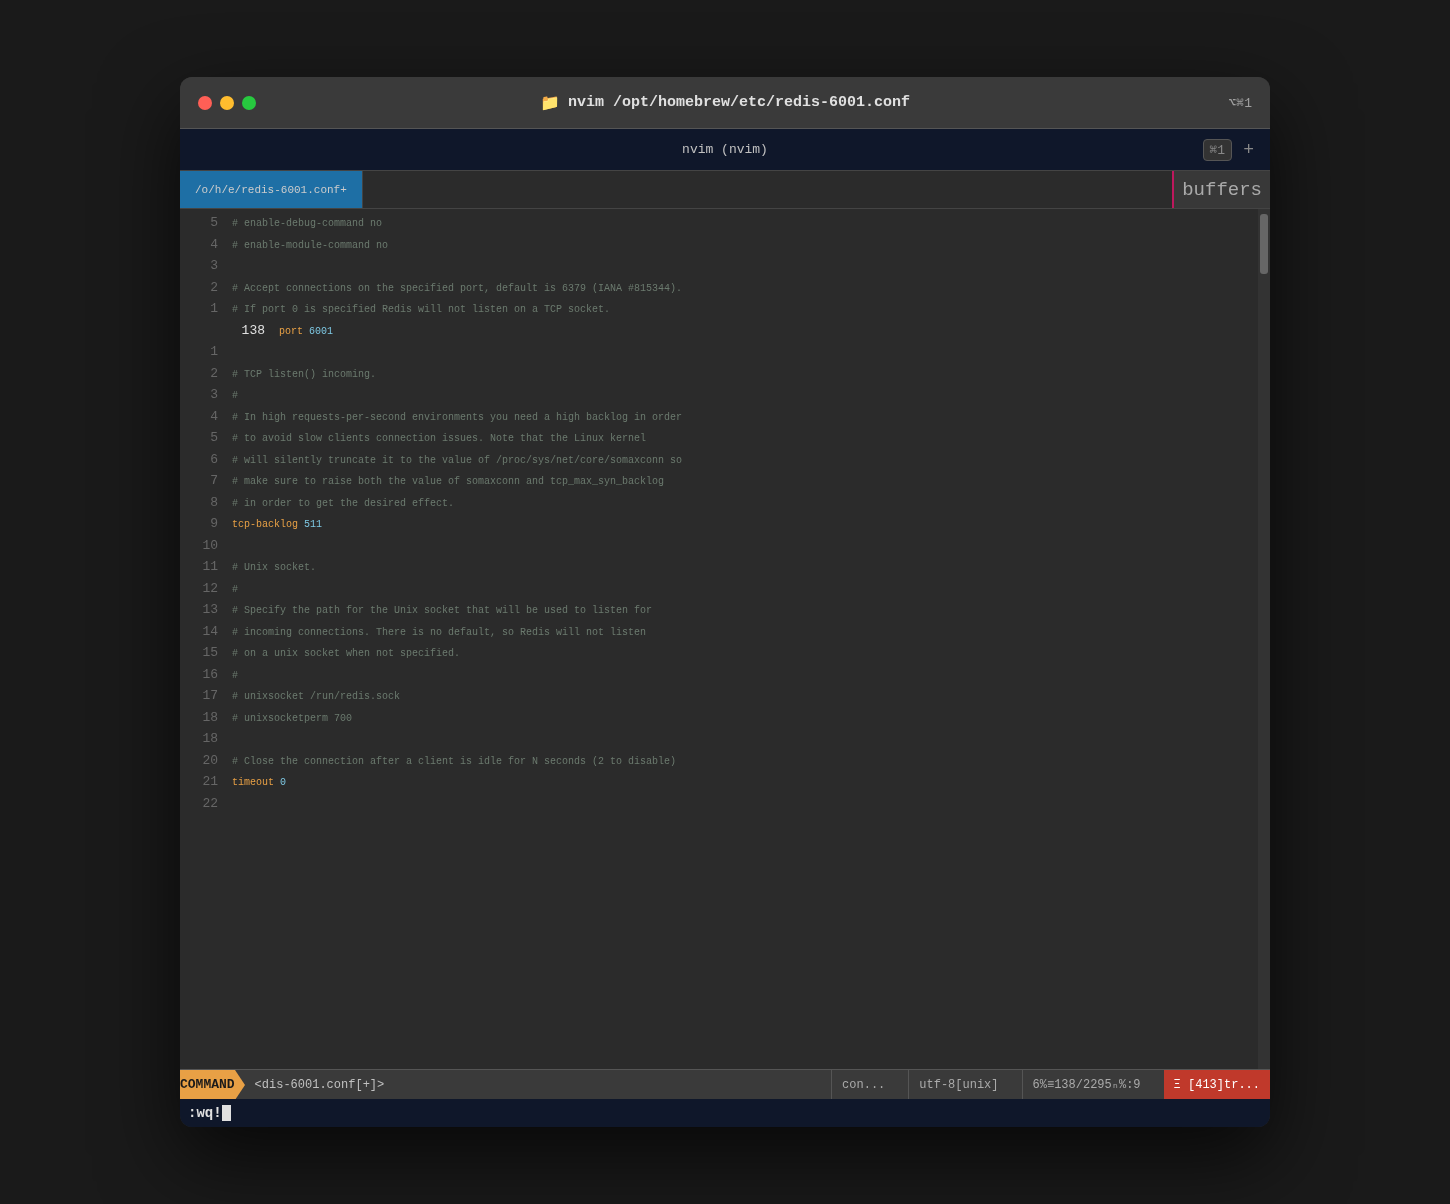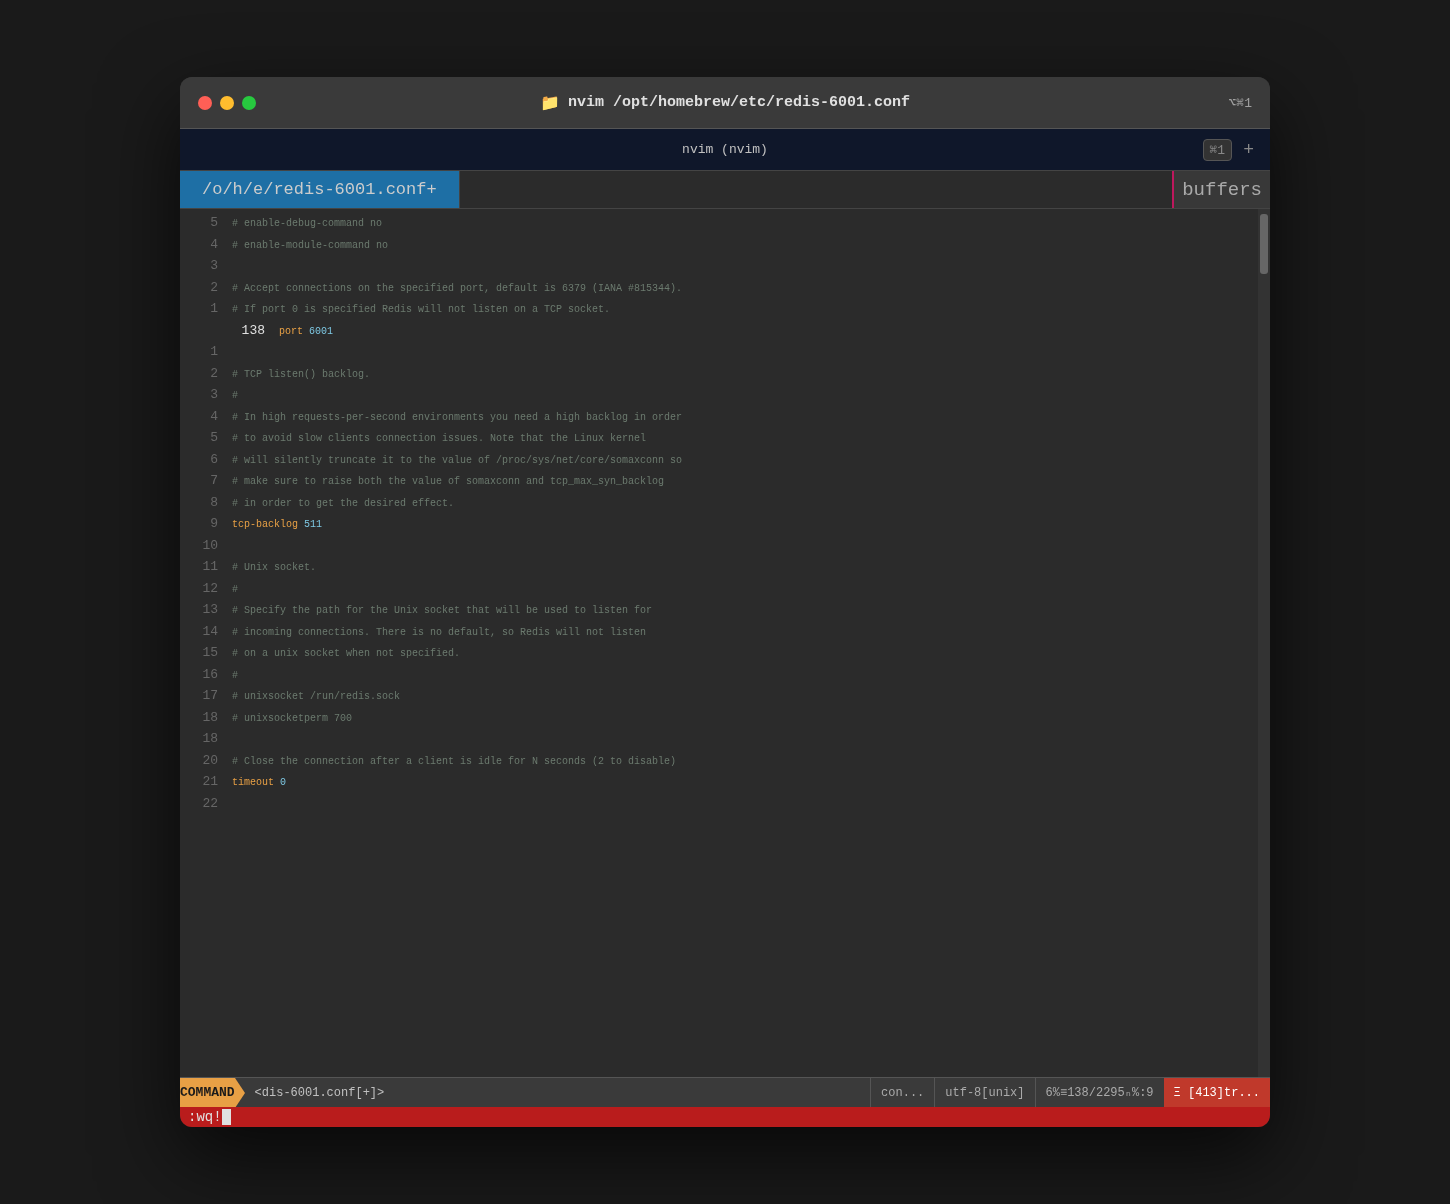--- a/index.html
+++ b/index.html
@@ -132,22 +132,22 @@
       height: 38px;
       display: flex;
       align-items: stretch;
       border-bottom: 1px solid #444;
       flex-shrink: 0;
     }
 
     .file-tab {
       display: flex;
       align-items: center;
-      padding: 0 22px;
-      font-size: 17px;
+      padding: 0 15px;
+      font-size: 11px;
       color: #ccc;
       background: #1e6fa5;
       border-right: 1px solid #444;
       cursor: pointer;
     }
 
     .buffers-btn {
       margin-left: auto;
       display: flex;
       align-items: center;
@@ -263,47 +263,48 @@
     .status-filename {
       color: #c0c0c0;
       font-size: 12px;
       padding: 0 10px;
     }
 
     .status-items {
       display: flex;
       align-items: center;
       margin-left: auto;
-      gap: 0;
+      gap: 13px;
     }
 
     .status-item {
       color: #aaa;
       font-size: 12px;
       padding: 0 10px;
       border-left: 1px solid #555;
       height: 30px;
       display: flex;
       align-items: center;
     }
 
     .status-item.accent {
       background: #c0392b;
       color: #fff;
       border-left: none;
     }
 
     
     .command-line {
-      background: #b91c1c;
-      height: 20px;
+      background: #0f172a;
+      height: 28px;
       display: flex;
       align-items: center;
       padding: 0 8px;
       flex-shrink: 0;
+      font-weight: bold;
     }
 
     .command-input {
       color: #e0e0e0;
       font-size: 14px;
       font-family: inherit;
       background: none;
       border: none;
       outline: none;
       caret-color: #e0e0e0;
@@ -381,21 +382,21 @@
           <div class="code-line">
             <span class="line-num current">138</span>
             <span class="line-content"><span class="c-key">port </span><span class="c-val">6001</span></span>
           </div>
           <div class="code-line">
             <span class="line-num">1</span>
             <span class="line-content"></span>
           </div>
           <div class="code-line">
             <span class="line-num">2</span>
-            <span class="line-content"><span class="c-comment"># TCP listen() backlog.</span></span>
+            <span class="line-content"><span class="c-comment"># TCP listen() incoming.</span></span>
           </div>
           <div class="code-line">
             <span class="line-num">3</span>
             <span class="line-content"><span class="c-comment">#</span></span>
           </div>
           <div class="code-line">
             <span class="line-num">4</span>
             <span class="line-content"><span class="c-comment"># In high requests-per-second environments you need a high backlog in order</span></span>
           </div>
           <div class="code-line">

